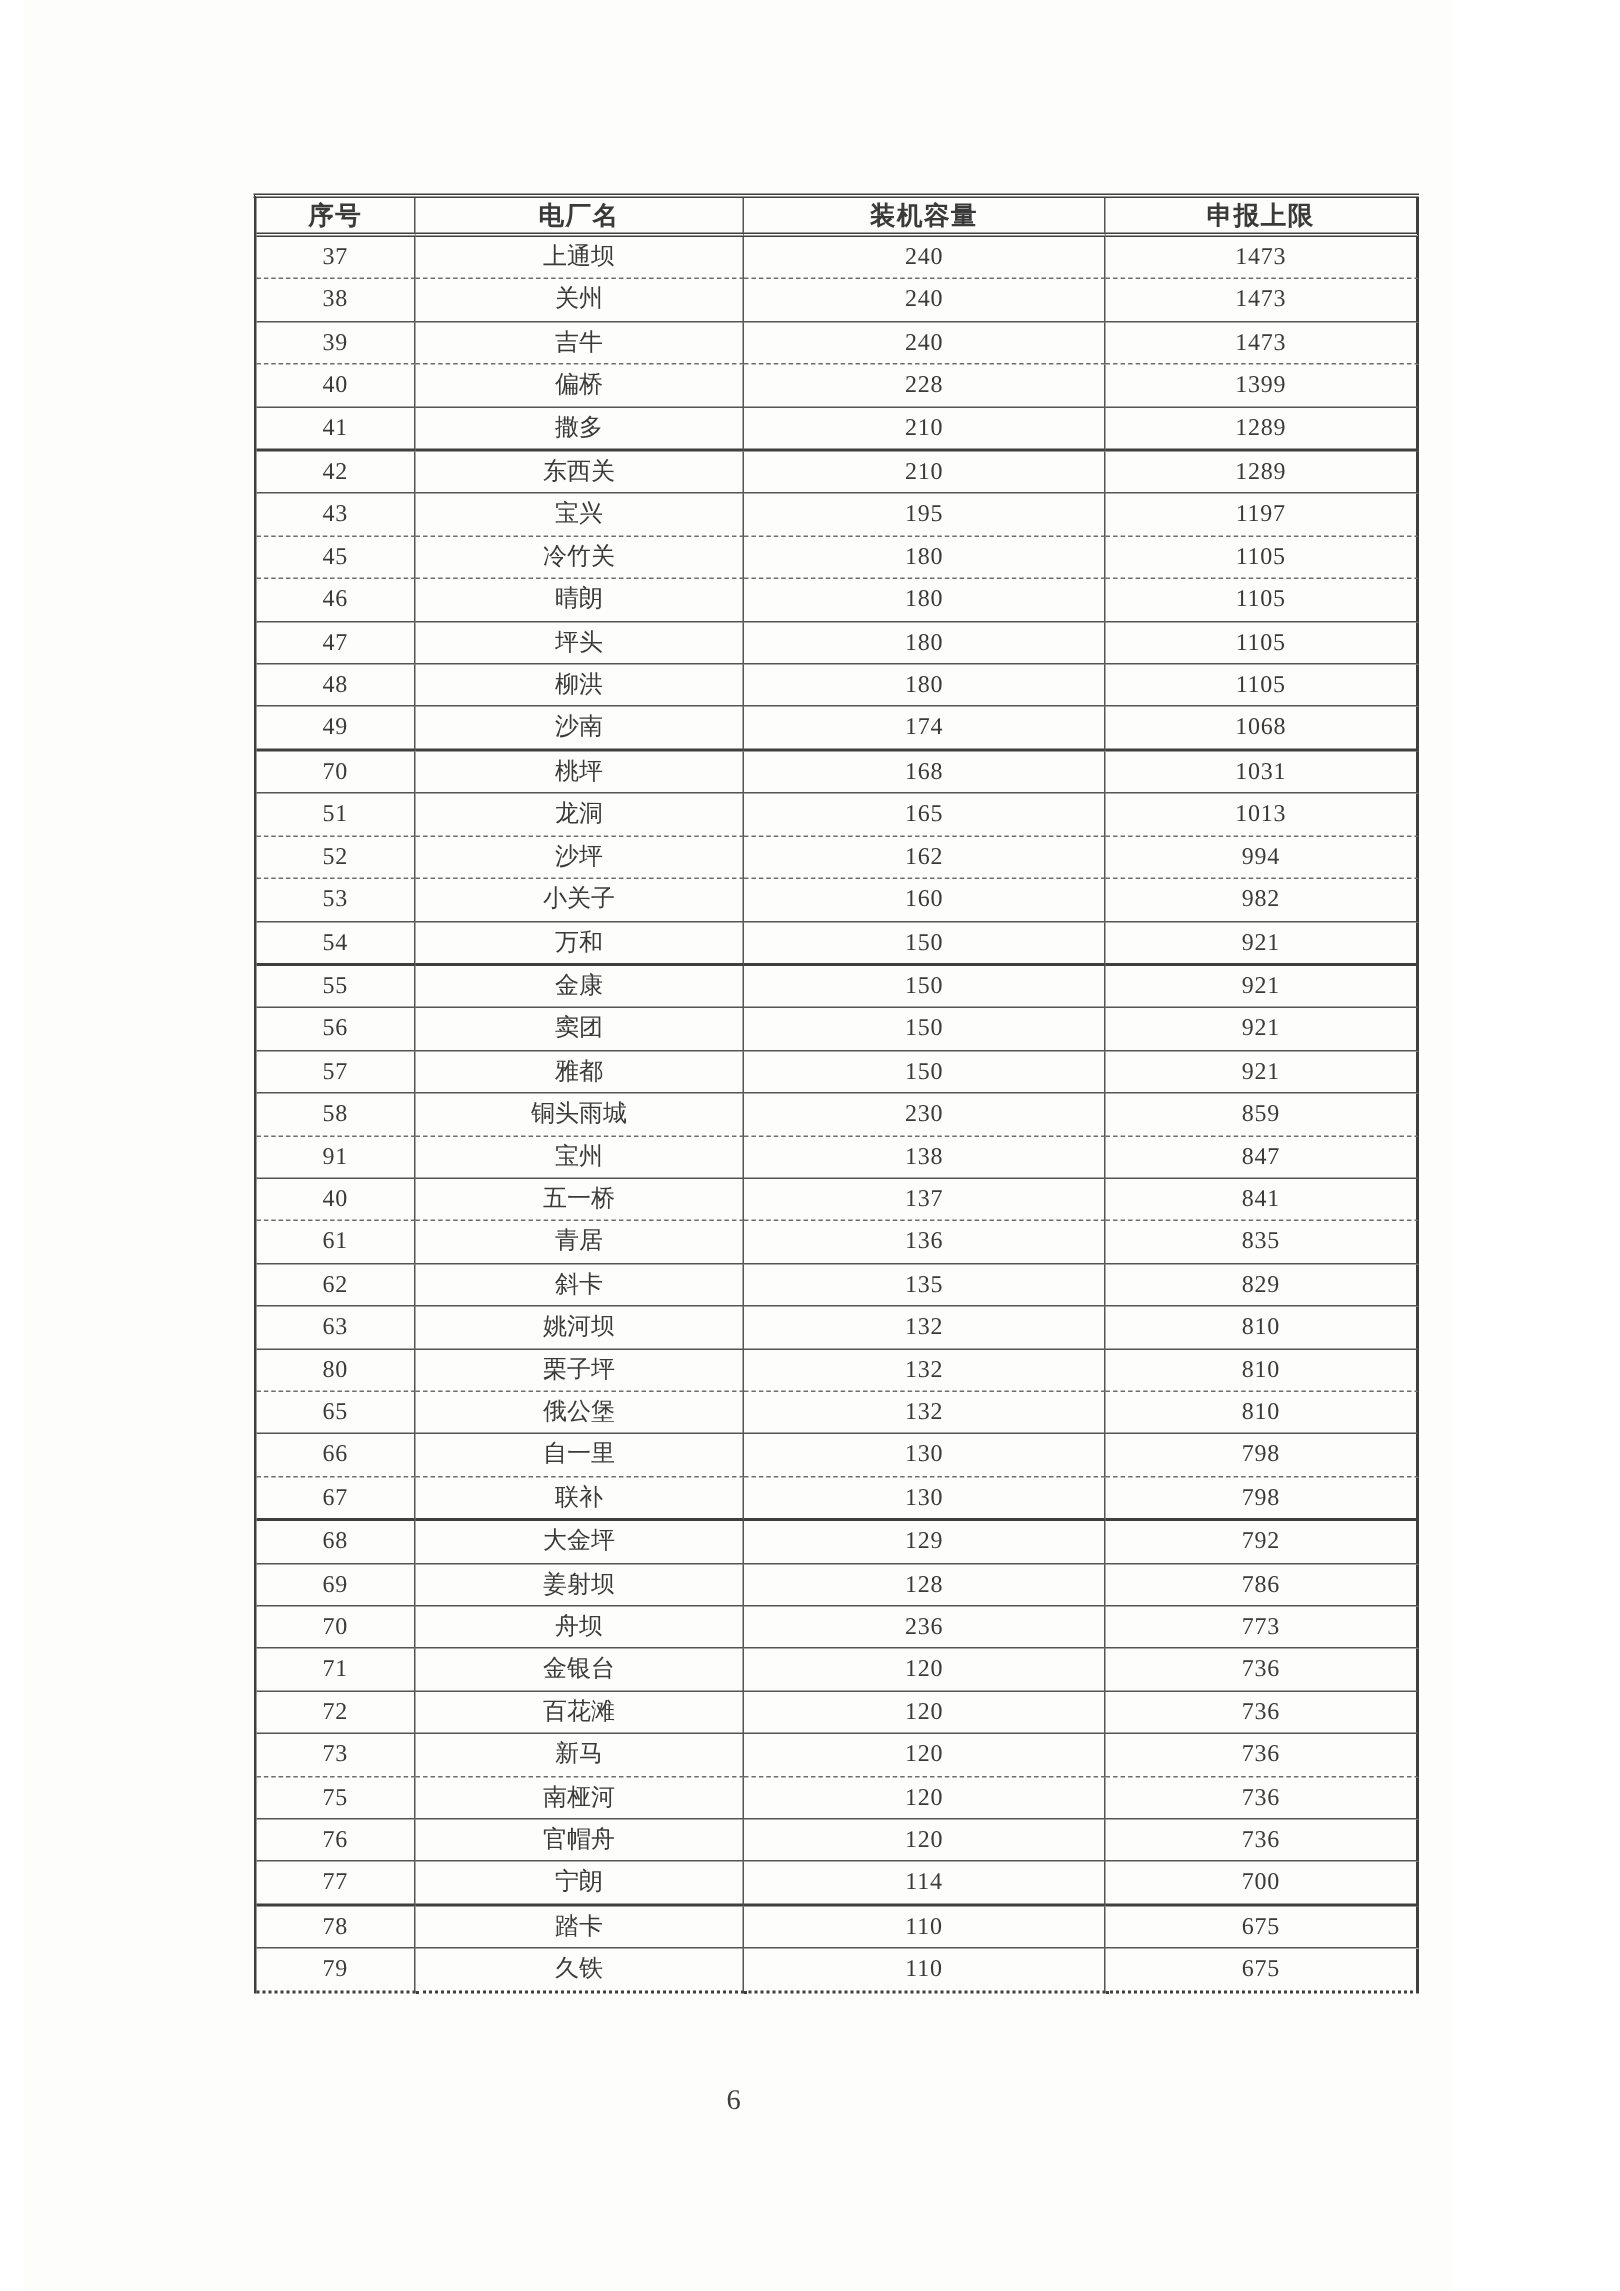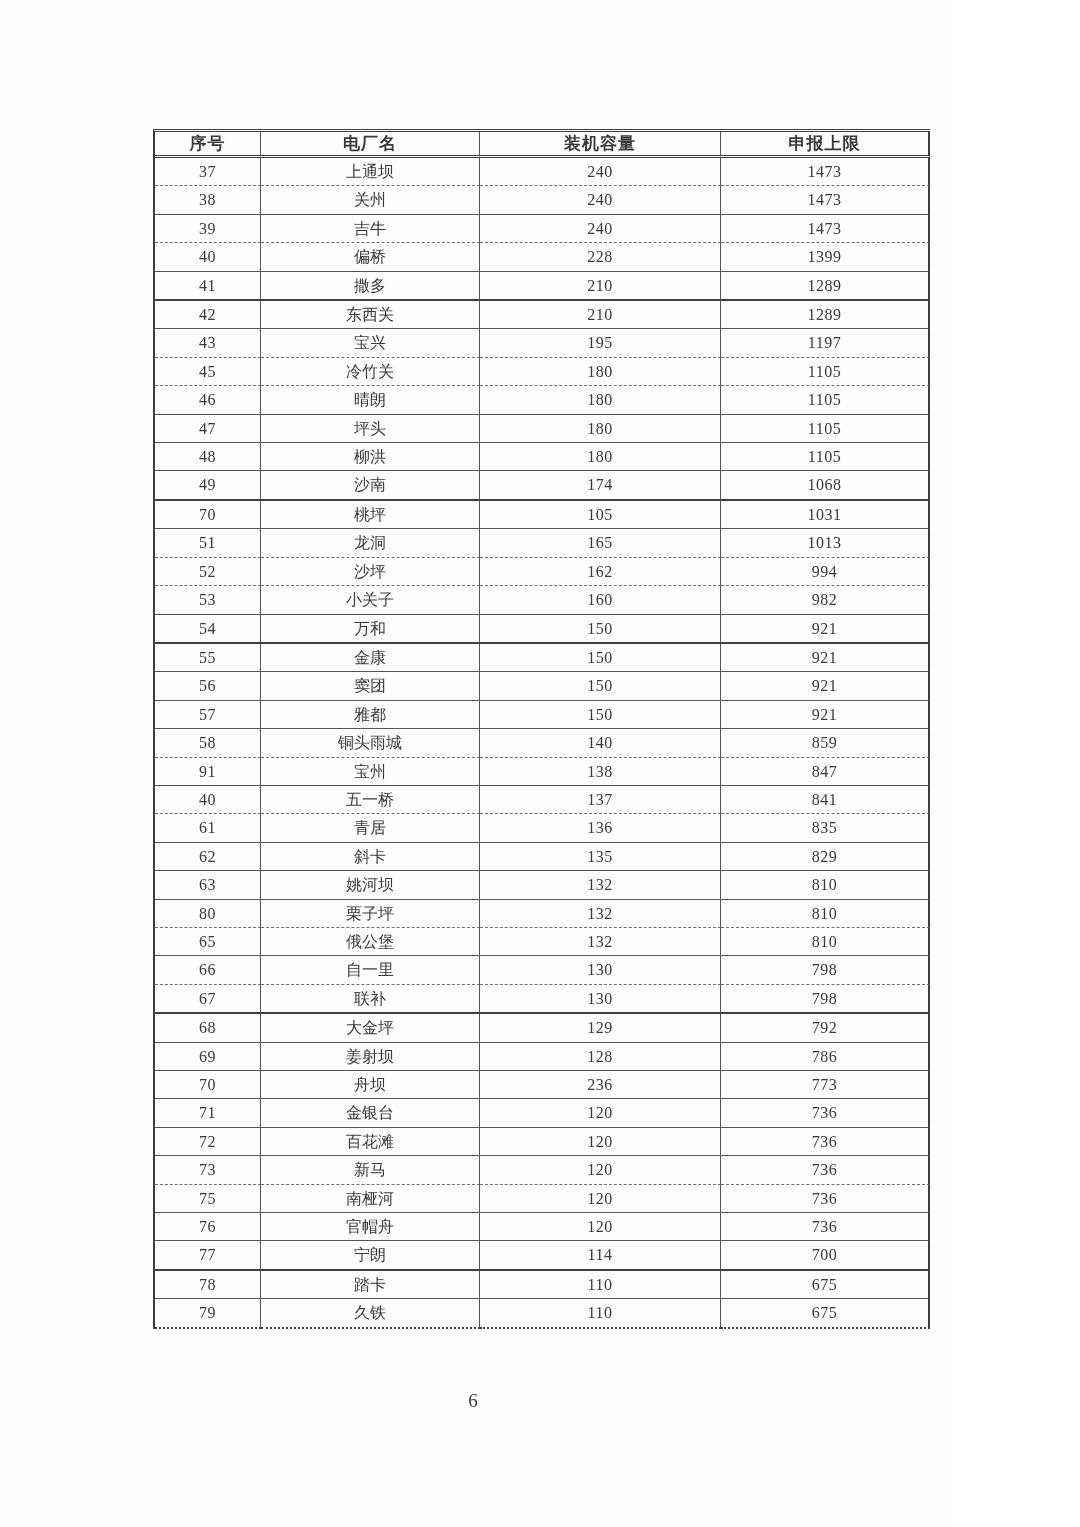--- a/index.html
+++ b/index.html
@@ -13,20 +13,21 @@
   body{
     width:1080px;height:1527px;
     background:#ffffff;
     font-family:"Liberation Serif","DejaVu Serif",serif;
   }
   .page{
     position:relative;
     width:952px;height:1527px;
     background:var(--paper);
     overflow:hidden;
+    margin-left:16px;
   }
   table.plants{
     position:absolute;
     left:153px;top:129px;
     width:775px;
     border-collapse:separate;
     border-spacing:0;
     table-layout:fixed;
     border-top:3px double var(--line-dark);
     border-left:2px solid var(--line-dark);
@@ -160,21 +161,21 @@
         </tr>
         <tr class="thick-bottom">
           <td class="num">49</td>
           <td>沙南</td>
           <td class="num">174</td>
           <td class="num">1068</td>
         </tr>
         <tr>
           <td class="num">70</td>
           <td>桃坪</td>
-          <td class="num">105</td>
+          <td class="num">168</td>
           <td class="num">1031</td>
         </tr>
         <tr class="dashed-bottom">
           <td class="num">51</td>
           <td>龙洞</td>
           <td class="num">165</td>
           <td class="num">1013</td>
         </tr>
         <tr class="dashed-bottom">
           <td class="num">52</td>
@@ -208,21 +209,21 @@
         </tr>
         <tr>
           <td class="num">57</td>
           <td>雅都</td>
           <td class="num">150</td>
           <td class="num">921</td>
         </tr>
         <tr class="dashed-bottom">
           <td class="num">58</td>
           <td>铜头雨城</td>
-          <td class="num">140</td>
+          <td class="num">230</td>
           <td class="num">859</td>
         </tr>
         <tr>
           <td class="num">91</td>
           <td>宝州</td>
           <td class="num">138</td>
           <td class="num">847</td>
         </tr>
         <tr class="dashed-bottom">
           <td class="num">40</td>

